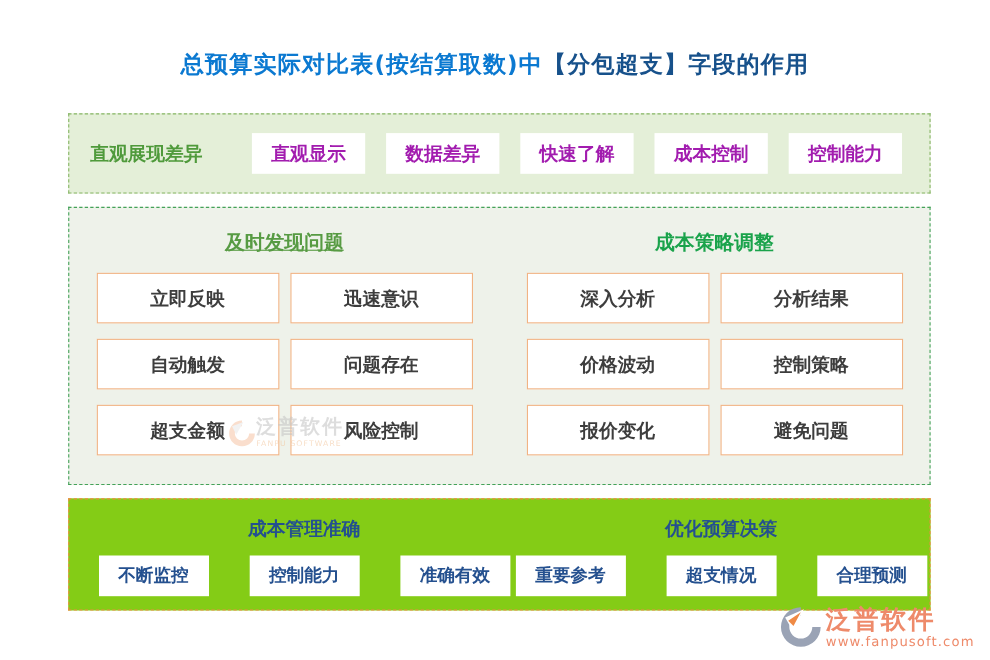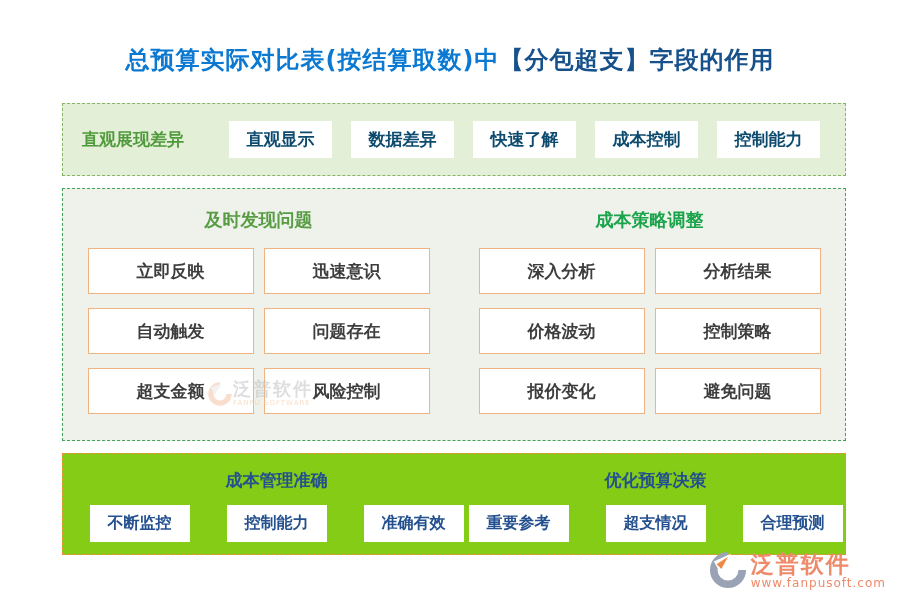--- a/index.html
+++ b/index.html
@@ -2,49 +2,49 @@
 <html><head>
 <meta charset="utf-8">
 <style>
   html,body{margin:0;padding:0;}
   body{
     width:900px;height:600px;position:relative;background:#ffffff;
     font-family:"DejaVu Sans","Liberation Sans",sans-serif;overflow:hidden;
   }
   .title{
     position:absolute;top:44px;left:0;width:900px;text-align:center;
-    font-size:24px;font-weight:bold;letter-spacing:1px;white-space:nowrap;
+    font-size:21px;font-weight:bold;letter-spacing:1px;white-space:nowrap;
   }
   .title .t1{color:#0b79d1;}
   .title .t2{color:#17518b;}
 
   
   .sec1{
     position:absolute;left:62px;top:103px;width:784px;height:73px;
     box-sizing:border-box;background:#e4efd8;border:1px dashed #85b564;
     display:flex;align-items:center;padding:0 19px;
   }
   .sec1-label{
     color:#4f9a3b;font-weight:bold;font-size:17px;width:128px;flex:none;
   }
   .sec1-btn{
     background:#ffffff;width:103px;height:37px;flex:none;margin-left:19px;
     display:flex;align-items:center;justify-content:center;
-    font-size:17px;font-weight:bold;color:#0c4a6e;cursor:pointer;
+    font-size:17px;font-weight:bold;color:#a21caf;cursor:pointer;
   }
 
   
   .sec2{
     position:absolute;left:62px;top:188px;width:784px;height:253px;
     box-sizing:border-box;background:#eef2ea;border:1px dashed #44a259;
     display:flex;
   }
   .sec2-col{width:50%;display:flex;flex-direction:column;align-items:center;padding-top:19px;}
   .sec2-header{font-size:18px;font-weight:bold;margin-bottom:16px;}
-  .sec2-header.green-dark{color:#579b43;}
+  .sec2-header.green-dark{color:#579b43;text-decoration:underline;}
   .sec2-header.green-bright{color:#1aa34b;}
   .sec2-grid{display:grid;grid-template-columns:166px 166px;grid-gap:14px 10px;}
   .sec2-btn{
     box-sizing:border-box;height:46px;background:#ffffff;border:1px solid #f1b383;
     display:flex;align-items:center;justify-content:center;
     font-size:17px;font-weight:bold;color:#3d3d3d;cursor:pointer;
   }
 
   
   .sec3{

